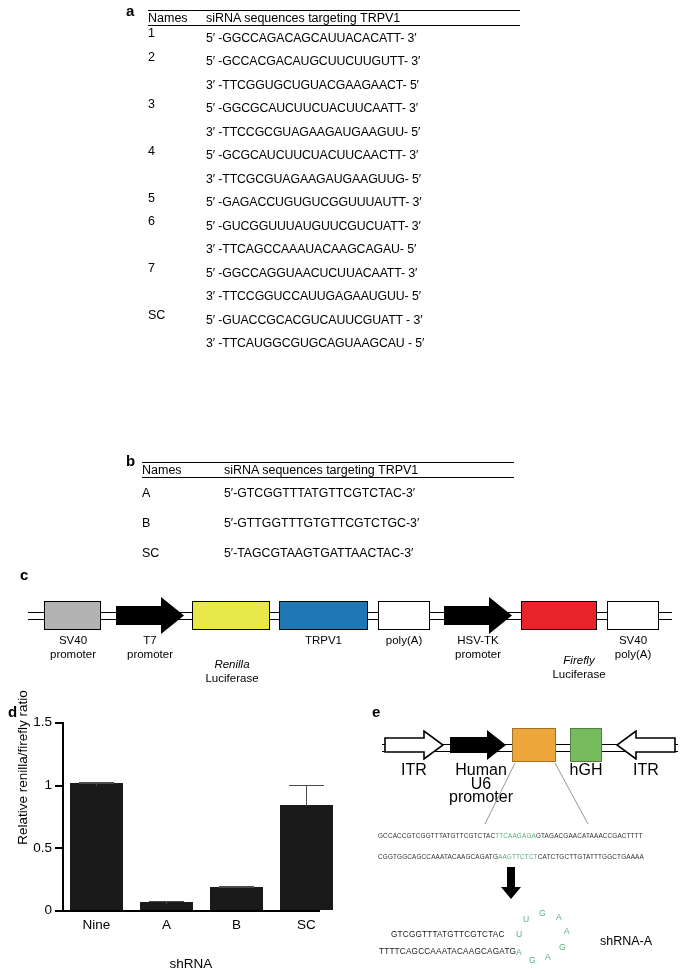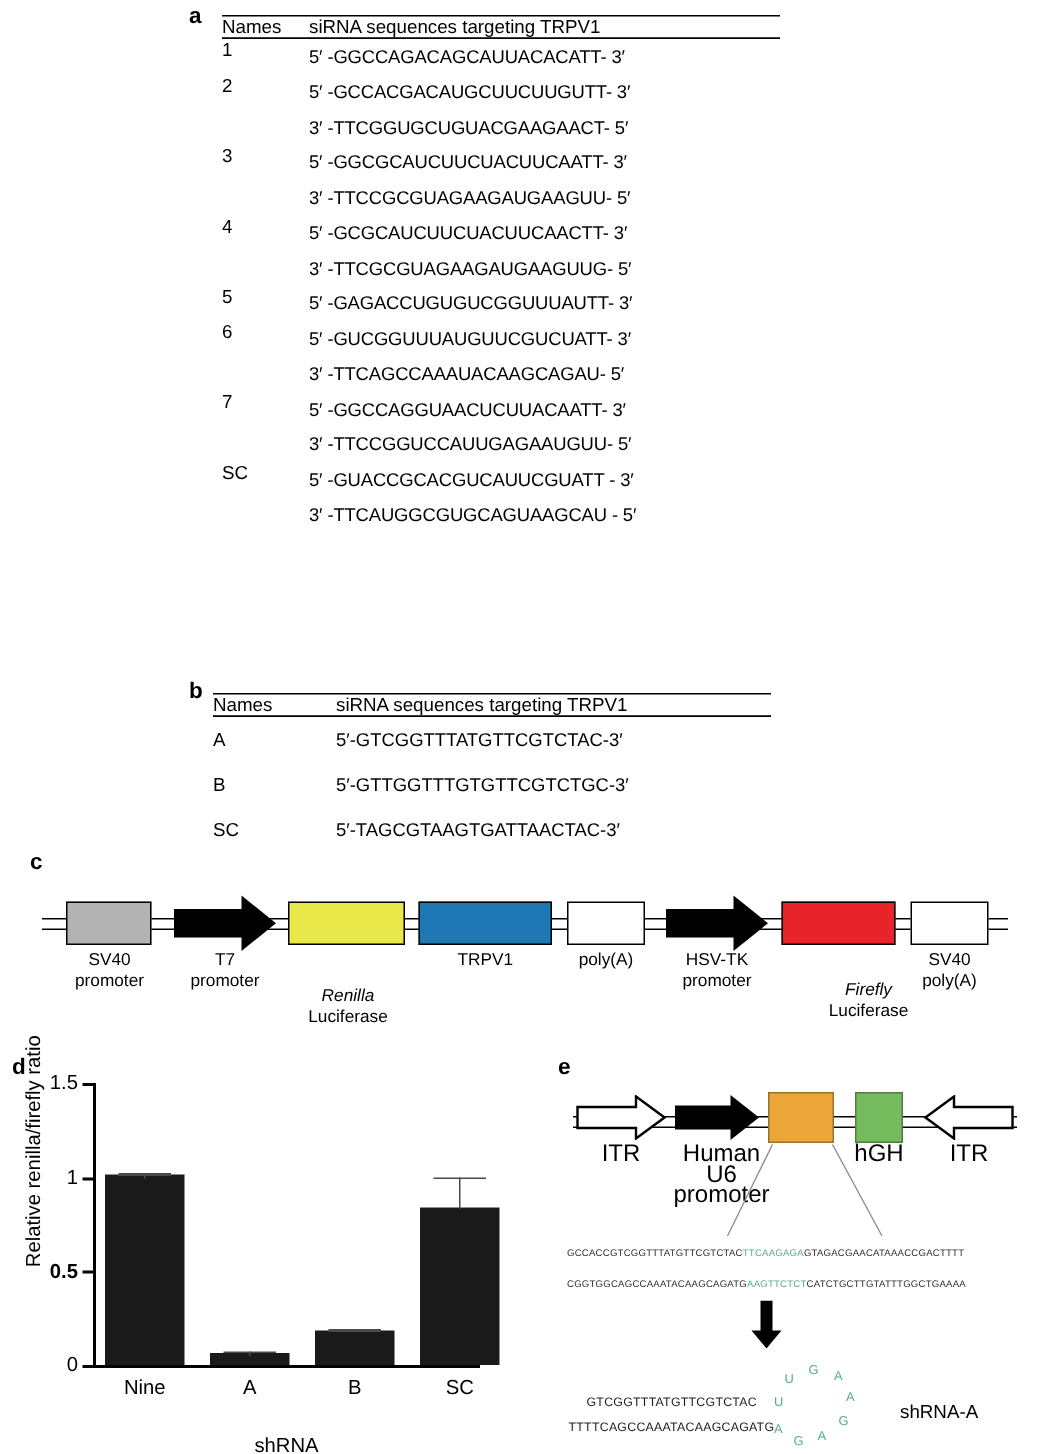--- a/index.html
+++ b/index.html
@@ -359,21 +359,21 @@
   <div id="d-axis-y"></div>
   <div id="d-axis-x"></div>
 
   <div class="y-tick" style="left:55px; top:22px;"></div>
   <div class="y-tick" style="left:55px; top:84.7px;"></div>
   <div class="y-tick" style="left:55px; top:147.3px;"></div>
   <div class="y-tick" style="left:55px; top:210px;"></div>
 
   <div style="position:absolute; left:8px; top:14px; width:44px; text-align:right; font-size:13.5px;">1.5</div>
   <div style="position:absolute; left:8px; top:77px; width:44px; text-align:right; font-size:13.5px;">1</div>
-  <div style="position:absolute; left:8px; top:139.5px; width:44px; text-align:right; font-size:13.5px;font-weight:bold;">0.5</div>
+  <div style="position:absolute; left:8px; top:139.5px; width:44px; text-align:right; font-size:13.5px;">0.5</div>
   <div style="position:absolute; left:8px; top:202px; width:44px; text-align:right; font-size:13.5px;">0</div>
 
   <div class="d-bar" style="left:70px; top:83.3px; width:53px; height:126.7px;"></div>
   <div class="d-err" style="left:95.6px; top:81.8px; height:4px;"></div>
   <div class="d-err-cap" style="left:79px; top:81.8px; width:35px;"></div>
 
   <div class="d-bar" style="left:140px; top:202.4px; width:53px; height:7.6px;"></div>
   <div class="d-err" style="left:165.6px; top:200.5px; height:3px;"></div>
   <div class="d-err-cap" style="left:149px; top:200.5px; width:35px;"></div>
 

